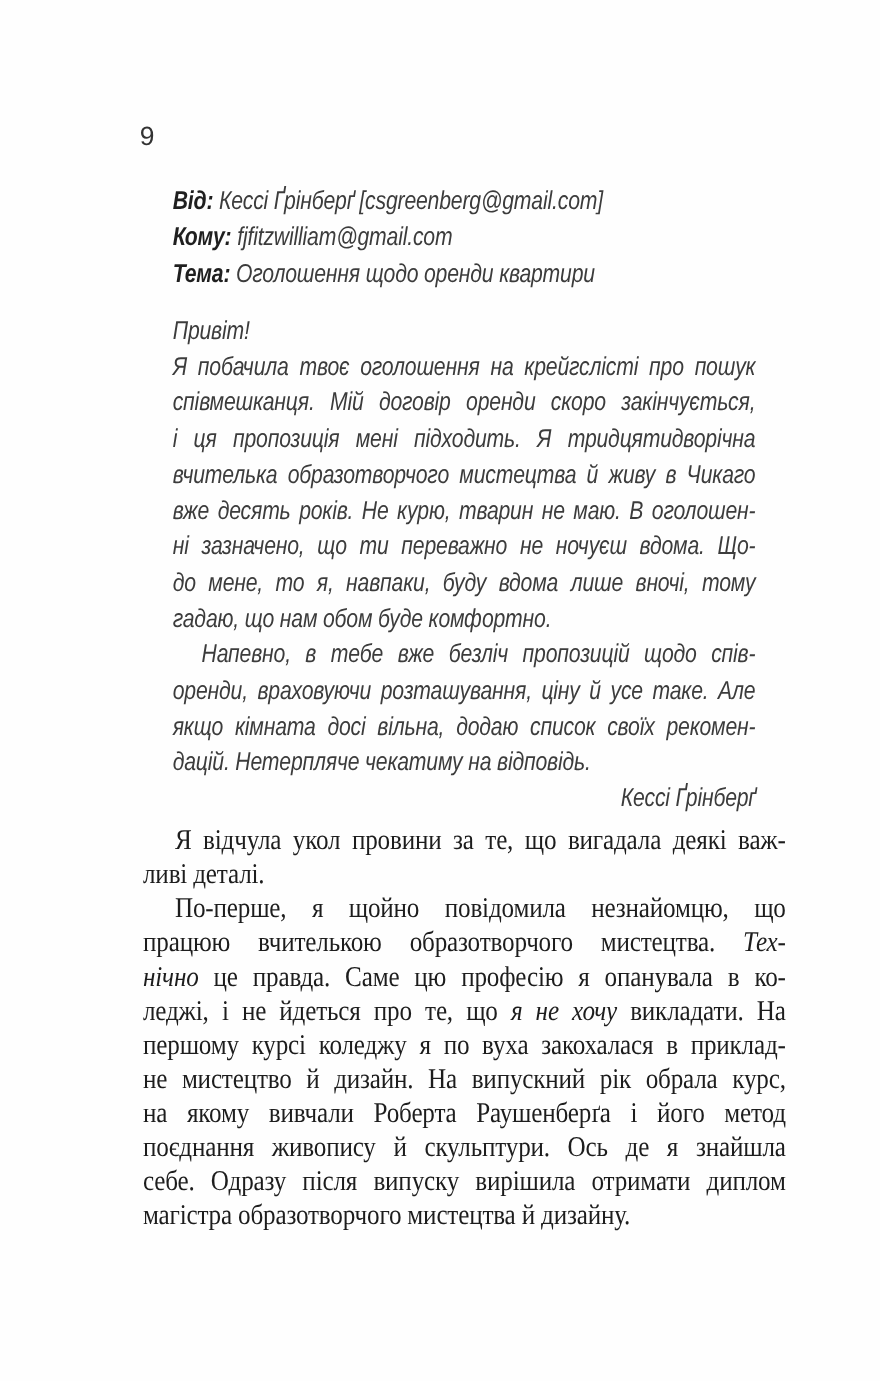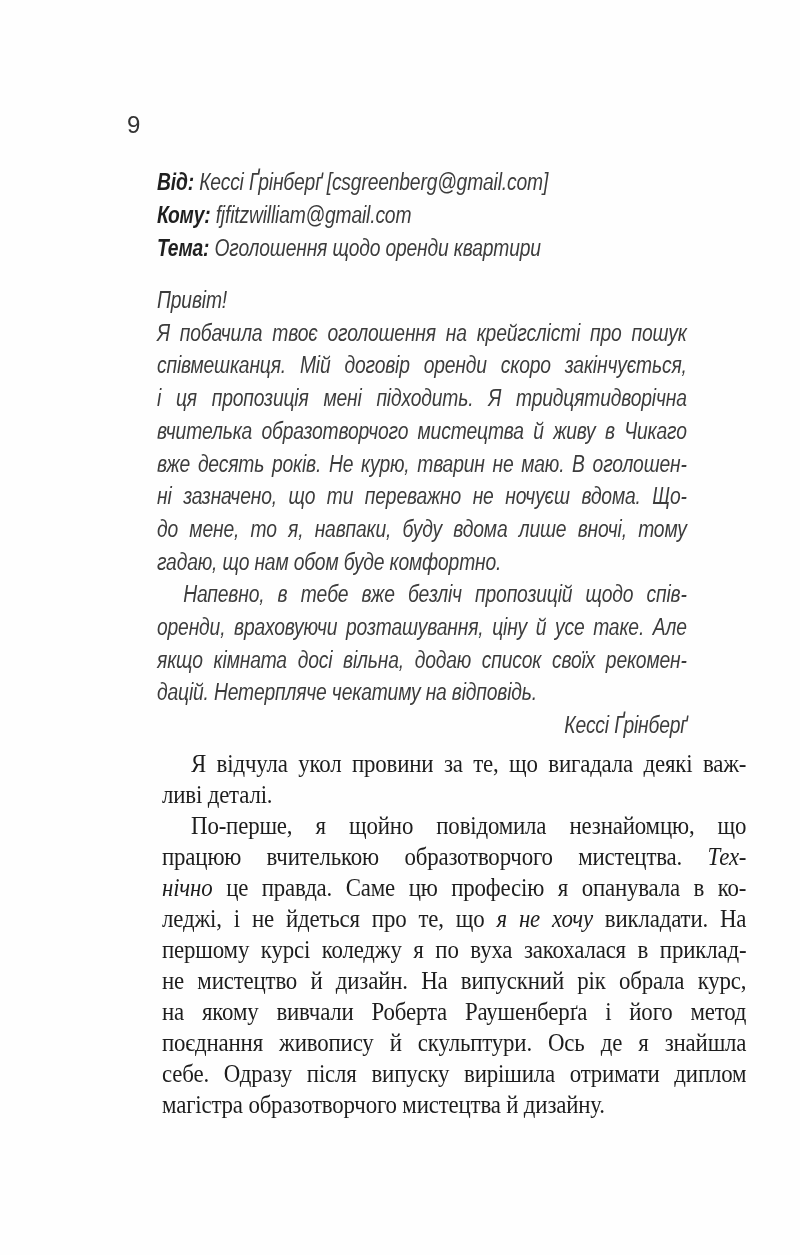--- a/index.html
+++ b/index.html
@@ -26,21 +26,21 @@
     transform:scaleX(0.82);transform-origin:0 0;
     font-size:23.5px;letter-spacing:-0.2px;
     color:#3c3c3c;
   }
   .hdr{line-height:33px;}
   .hdr .hlabel{font-weight:bold;color:#1f1f1f;}
   #email-body{margin-top:19px;}
   #email-body .ln{line-height:32.7px;}
   
   #bodytext{
-    position:absolute;left:130px;top:748px;width:584px;margin-left:32px;
+    position:absolute;left:130px;top:748px;width:584px;
   }
   #bodytext-inner{
     width:664px;
     transform:scaleX(0.88);transform-origin:0 0;
     font-family:"Liberation Serif",serif;
     font-size:26px;letter-spacing:-0.2px;
     color:#1d1d1d;
   }
   #bodytext-inner .ln{line-height:31px;}
   

